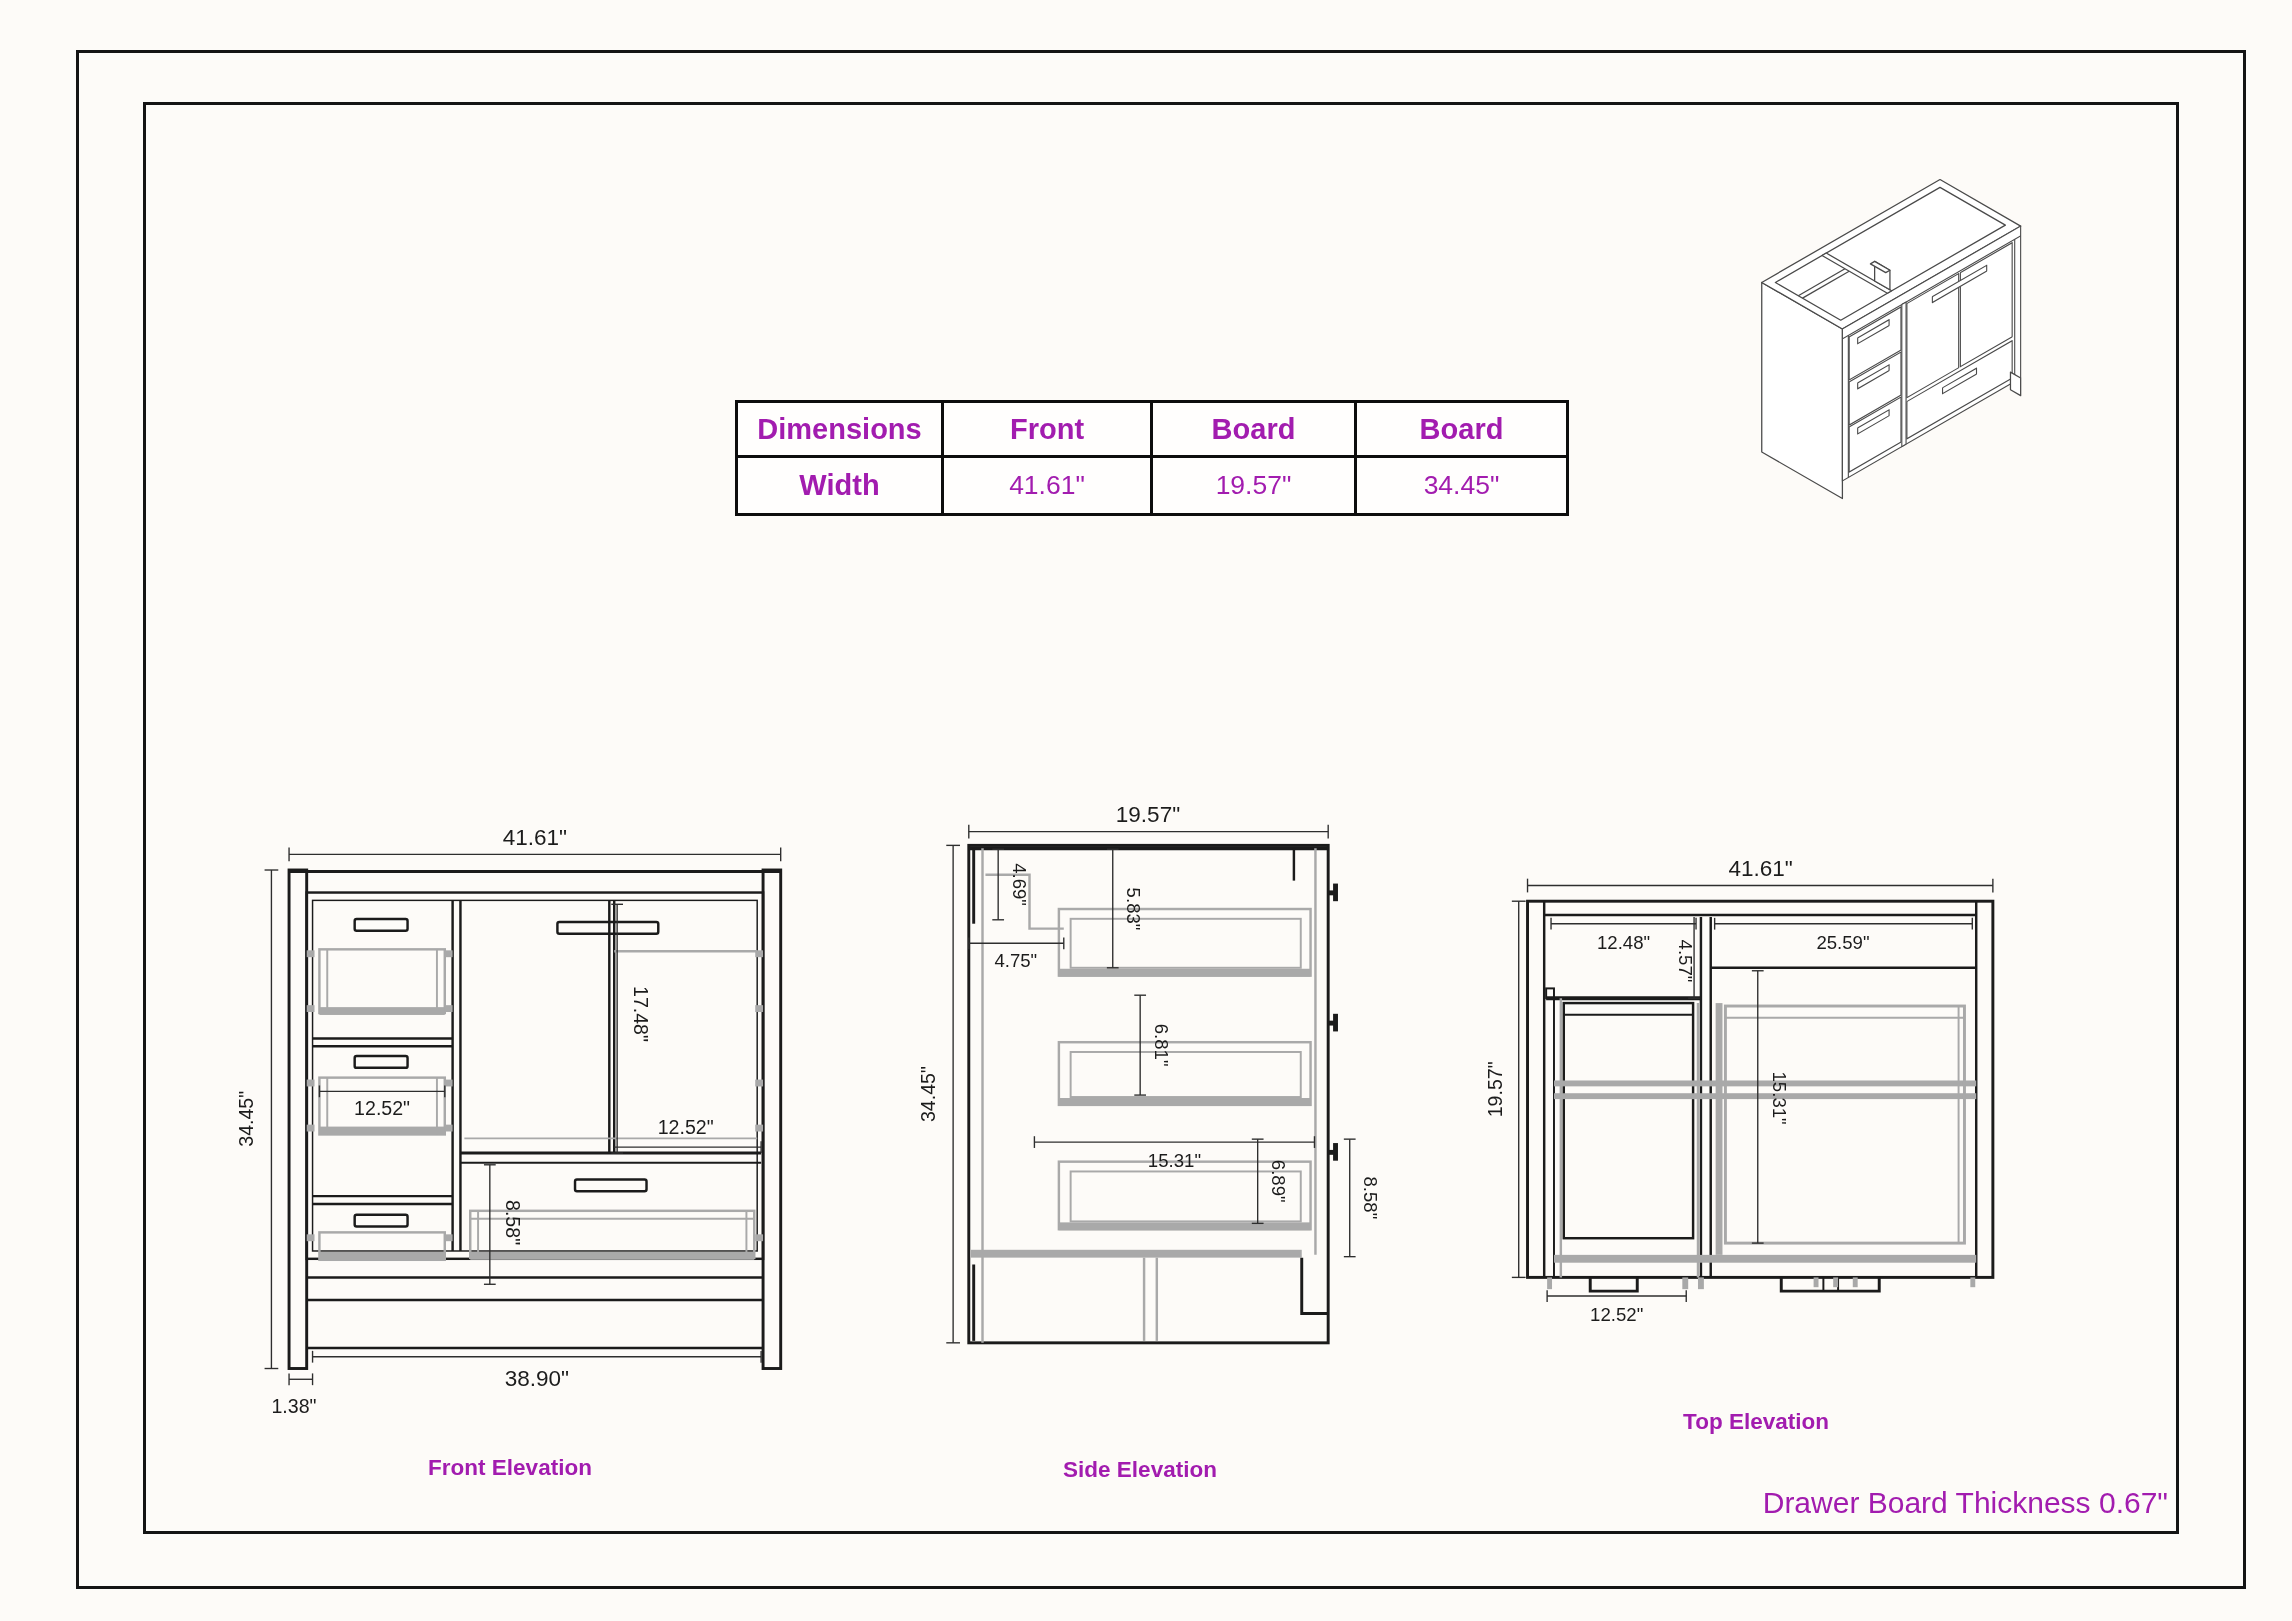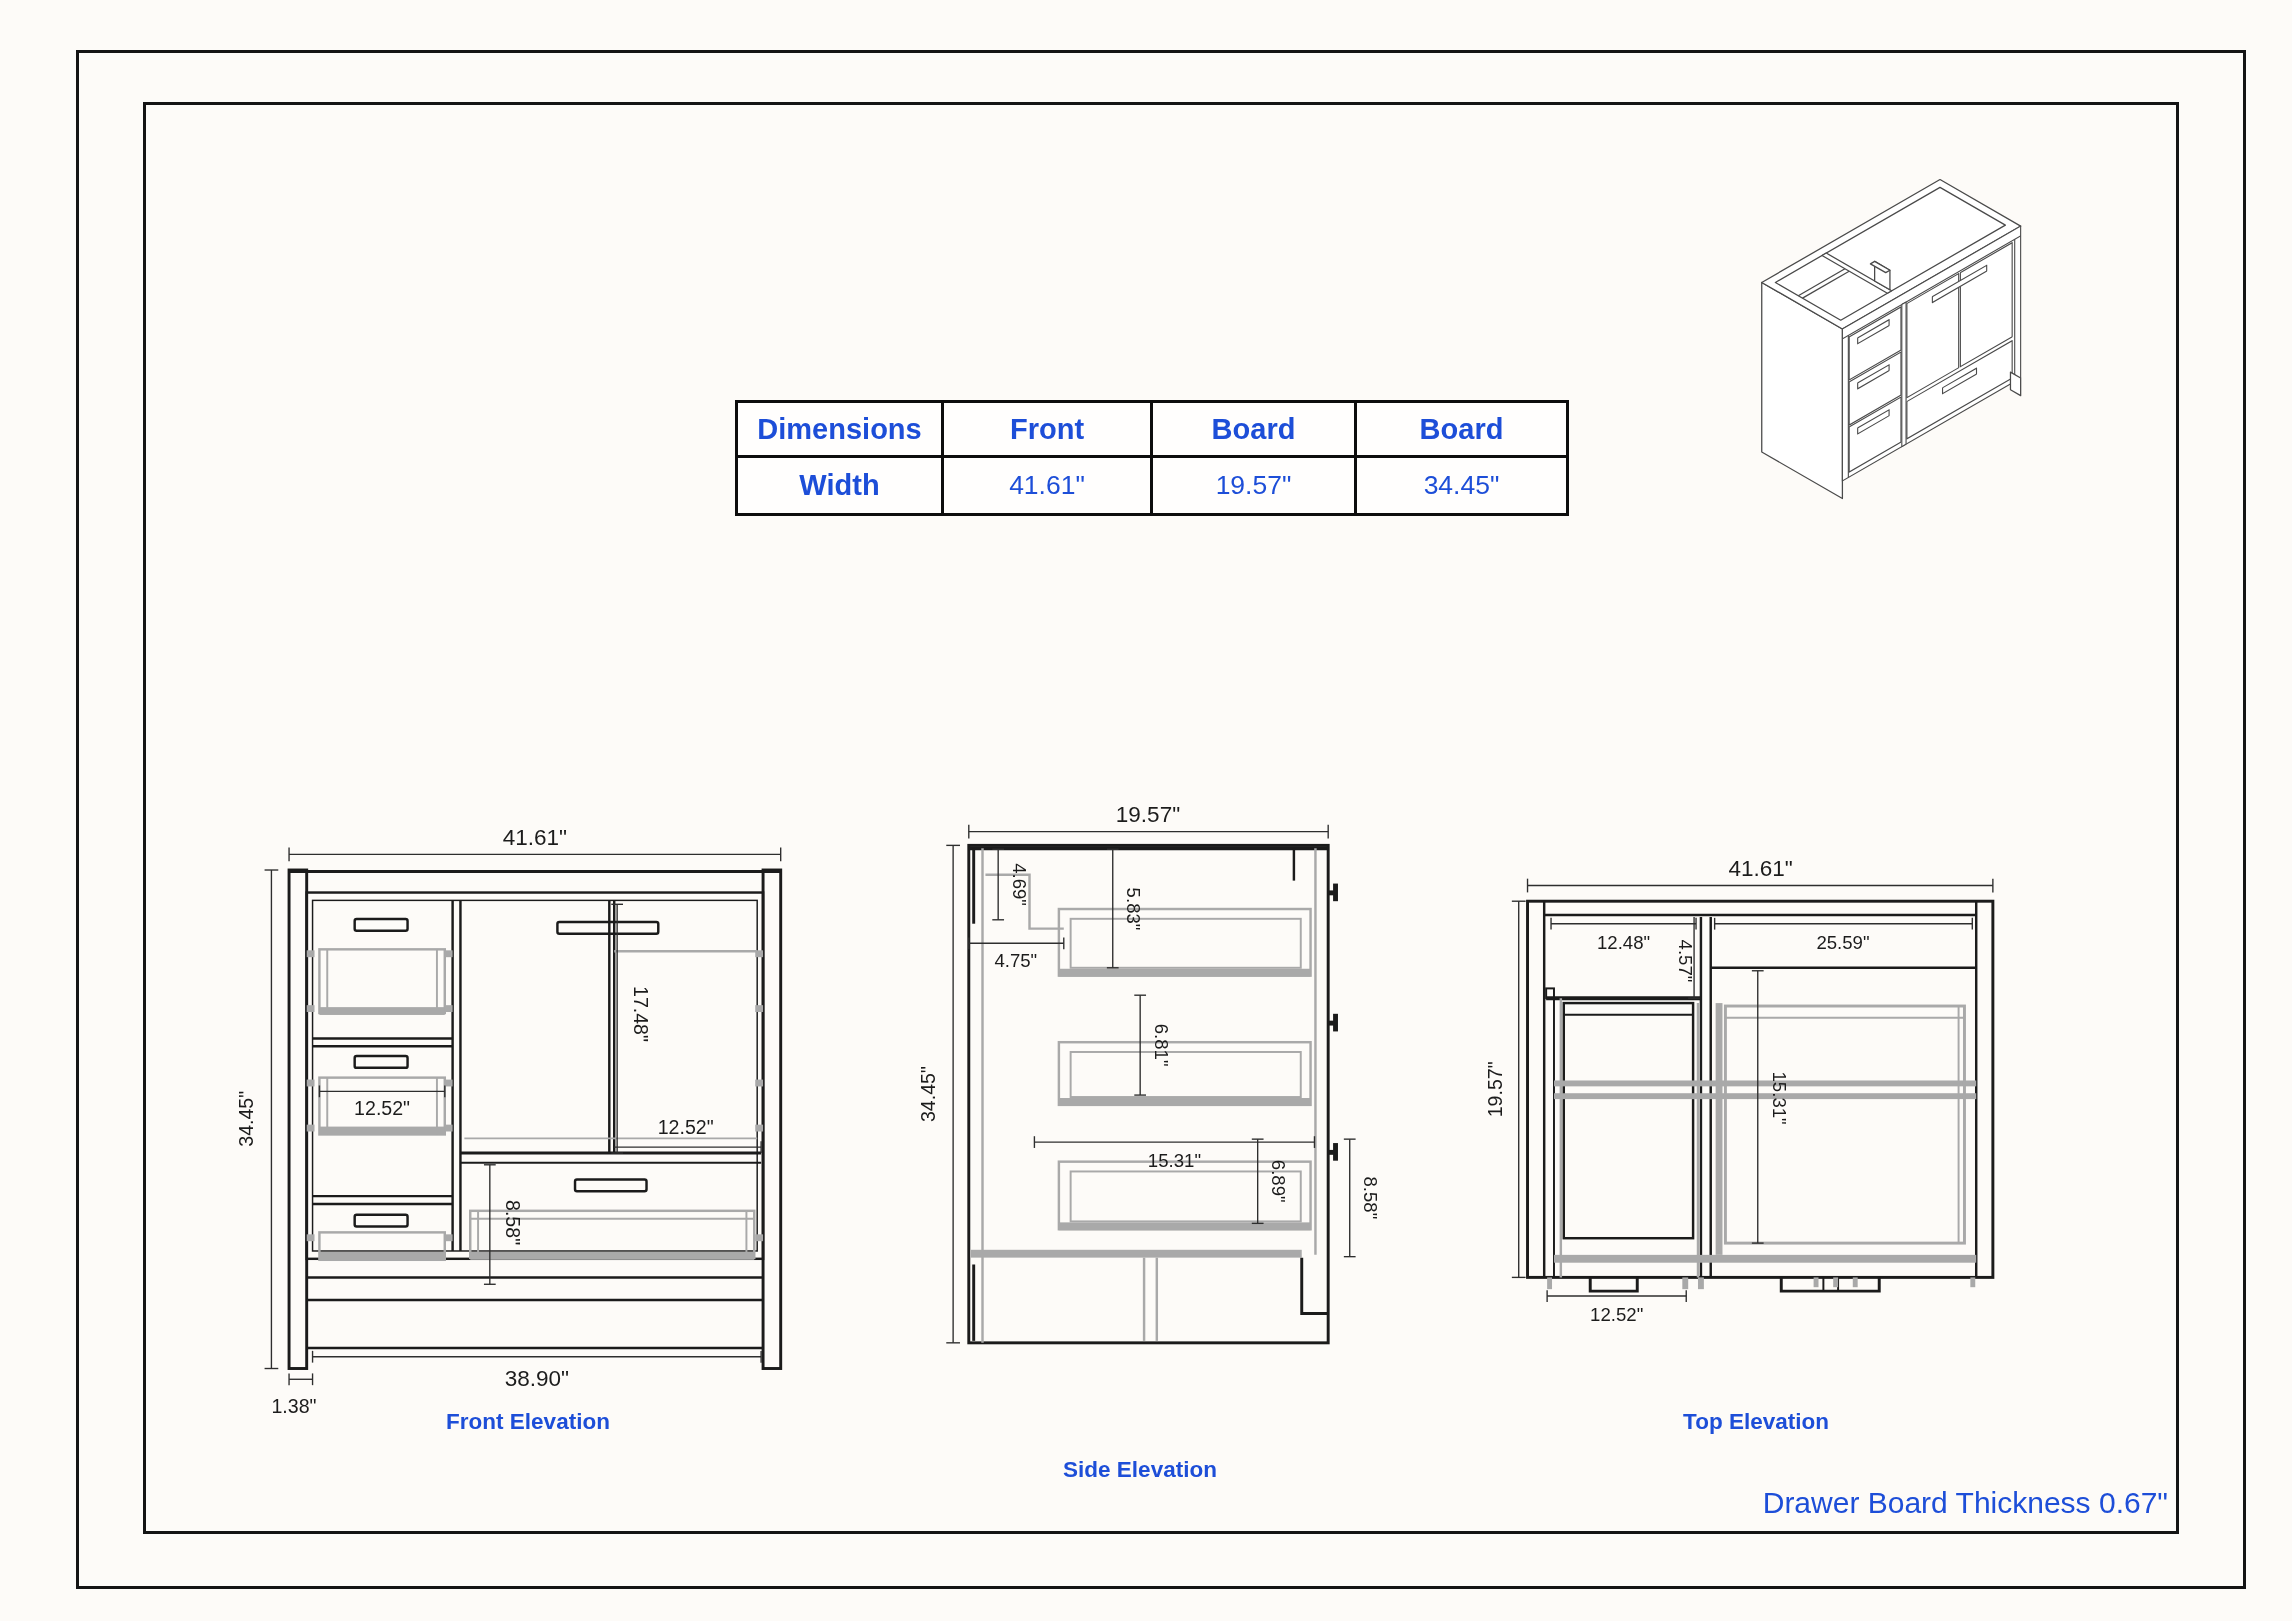--- a/index.html
+++ b/index.html
@@ -1,17 +1,17 @@
 <!DOCTYPE html>
 <html><head>
 <meta charset="utf-8">
 <style>
   html,body{margin:0;padding:0;background:#e8e8e8;}
   #canvas{position:relative;width:2293px;height:1621px;background:#fdfbf8;overflow:hidden;
-          font-family:"Liberation Sans",sans-serif;color:#1d4ed8;}
+          font-family:"Liberation Sans",sans-serif;color:#a21caf;}
   .outer-border{position:absolute;left:76px;top:50px;width:2164px;height:1533px;border:3.9px solid #141414;}
   .inner-border{position:absolute;left:143px;top:102px;width:2030px;height:1426px;border:3.9px solid #141414;}
   .spec-table{position:absolute;left:735px;top:400px;width:828px;height:110px;border:3.9px solid #0d0d0d;
               display:grid;grid-template-columns:206px 209px 204px 1fr;grid-template-rows:1fr 1fr;background:#fffefd;}
   .spec-table .cell{display:flex;align-items:center;justify-content:center;border-right:3.9px solid #0d0d0d;border-bottom:3.9px solid #0d0d0d;}
   .spec-table .cell.last{border-right:none;}
   .spec-table .cell.bottomrow{border-bottom:none;}
   .spec-table .hdr{font-weight:bold;font-size:29px;}
   .spec-table .val{font-size:26.5px;}
   .view-label{position:absolute;transform:translateX(-50%);font-size:22.5px;font-weight:bold;white-space:nowrap;}
@@ -317,19 +317,19 @@
     <line class="dim" x1="273" y1="110" x2="273" y2="388"></line>
     <line class="dim" x1="267" y1="110" x2="279" y2="110"></line>
     <line class="dim" x1="267" y1="388" x2="279" y2="388"></line>
     <text class="d2" x="289" y="240" text-anchor="middle" transform="rotate(90,289,240)">15.31"</text>
     <line class="dim" x1="58" y1="442" x2="200" y2="442"></line>
     <line class="dim" x1="58" y1="436" x2="58" y2="448"></line>
     <line class="dim" x1="200" y1="436" x2="200" y2="448"></line>
     <text class="d2" x="129" y="468" text-anchor="middle">12.52"</text>
   </svg>
 
-  <div class="view-label" style="left:510px;top:1409px;margin-left:18px;">Front Elevation</div>
+  <div class="view-label" style="left:510px;top:1455px;">Front Elevation</div>
   <div class="view-label" style="left:1140px;top:1409px;margin-top:48px;">Side Elevation</div>
   <div class="view-label" style="left:1756px;top:1409px;">Top Elevation</div>
 
   <div class="footer-note">Drawer Board Thickness 0.67"</div>
 </div>
 
 
 </body></html>

